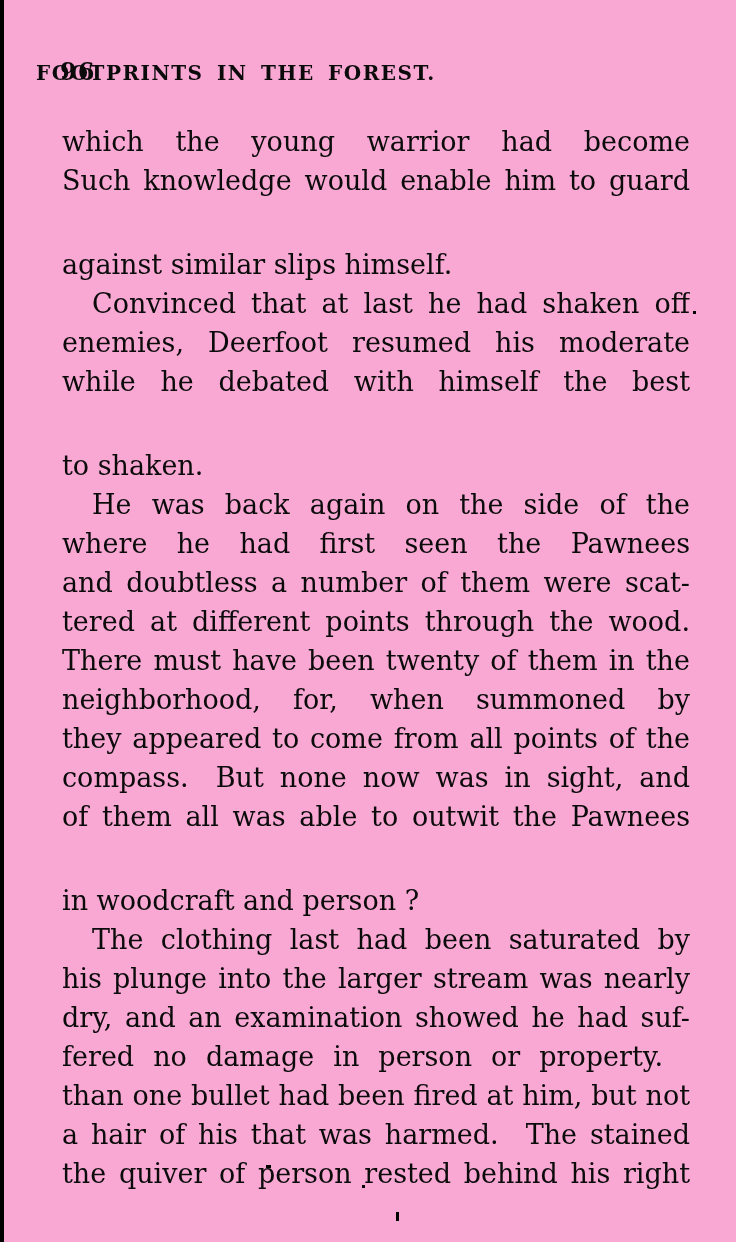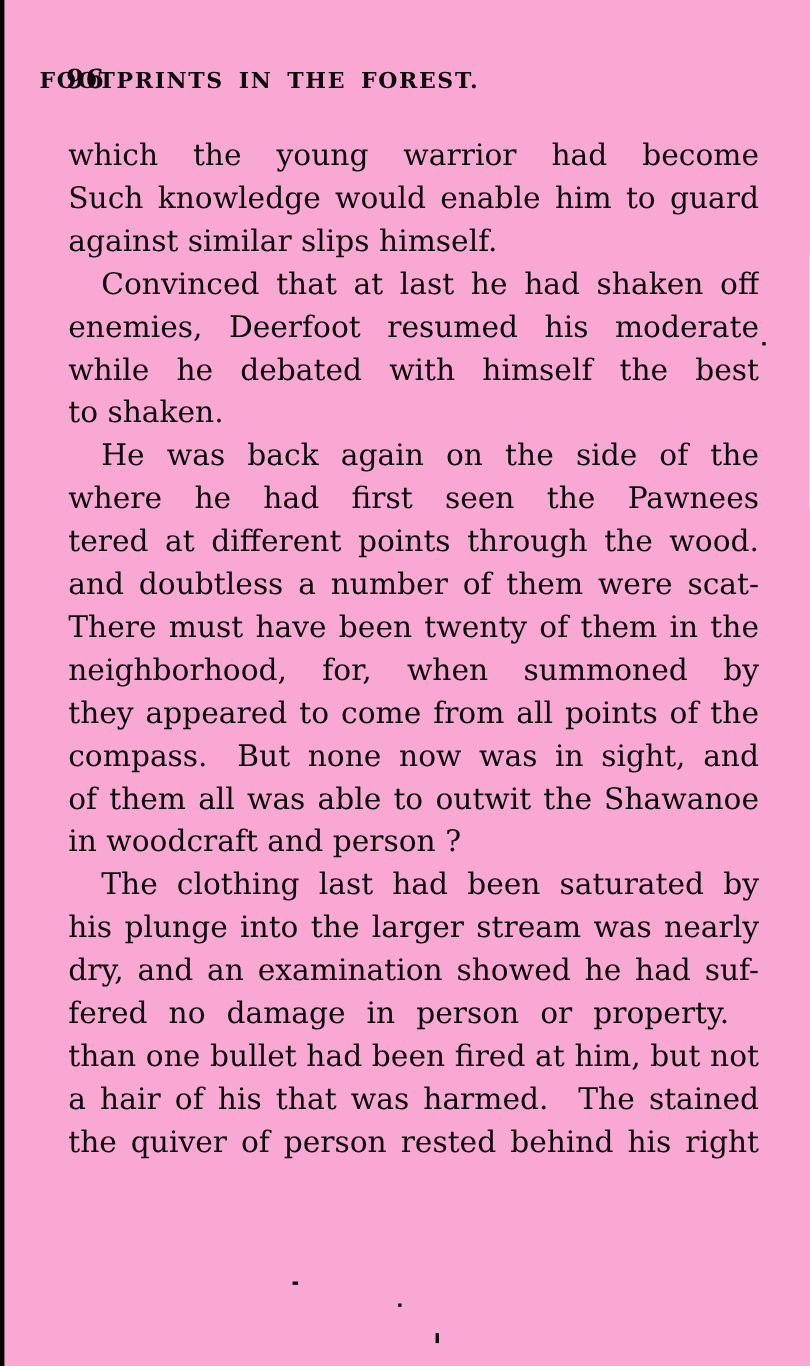--- a/index.html
+++ b/index.html
@@ -41,21 +41,21 @@
     width: 628px;
     font-size: 27px;
   }
   .line {
     height: 39px;
     line-height: 39px;
     overflow: hidden;
     text-align: justify;
     text-align-last: justify;
   }
-  .line.no-just { text-align-last: left; }
+  .line.no-just { text-align-last: left; margin-top: 45px; }
   .line.indent { padding-left: 30px; }
   .speck { position: absolute; background: #000000; }
 </style>
 </head>
 <body>
 
 <div class="page">
   <div class="edge-strip"></div>
 
   <div class="folio">96</div>
@@ -65,27 +65,27 @@
   <div class="text-block">
       <div class="line">which the young warrior had become involved.</div>
       <div class="line">Such knowledge would enable him to guard</div>
       <div class="line no-just">against similar slips himself.</div>
       <div class="line indent">Convinced that at last he had shaken off his</div>
       <div class="line">enemies, Deerfoot resumed his moderate pace,</div>
       <div class="line">while he debated with himself the best course</div>
       <div class="line no-just">to shaken.</div>
       <div class="line indent">He was back again on the side of the stream</div>
       <div class="line">where he had first seen the Pawnees encamped,</div>
+      <div class="line">and doubtless a number of them were scat-</div>
       <div class="line">tered at different points through the wood.</div>
-      <div class="line">and doubtless a number of them were scat-</div>
       <div class="line">There must have been twenty of them in the</div>
       <div class="line">neighborhood, for, when summoned by signal,</div>
       <div class="line">they appeared to come from all points of the</div>
       <div class="line">compass. But none now was in sight, and who</div>
-      <div class="line">of them all was able to outwit the Shawanoe</div>
+      <div class="line">of them all was able to outwit the Pawnees</div>
       <div class="line no-just">in woodcraft and person ?</div>
       <div class="line indent">The clothing last had been saturated by</div>
       <div class="line">his plunge into the larger stream was nearly</div>
       <div class="line">dry, and an examination showed he had suf-</div>
       <div class="line">fered no damage in person or property. More</div>
       <div class="line">than one bullet had been fired at him, but not</div>
       <div class="line">a hair of his that was harmed. The stained</div>
       <div class="line">the quiver of person rested behind his right</div>
     </div>
 

